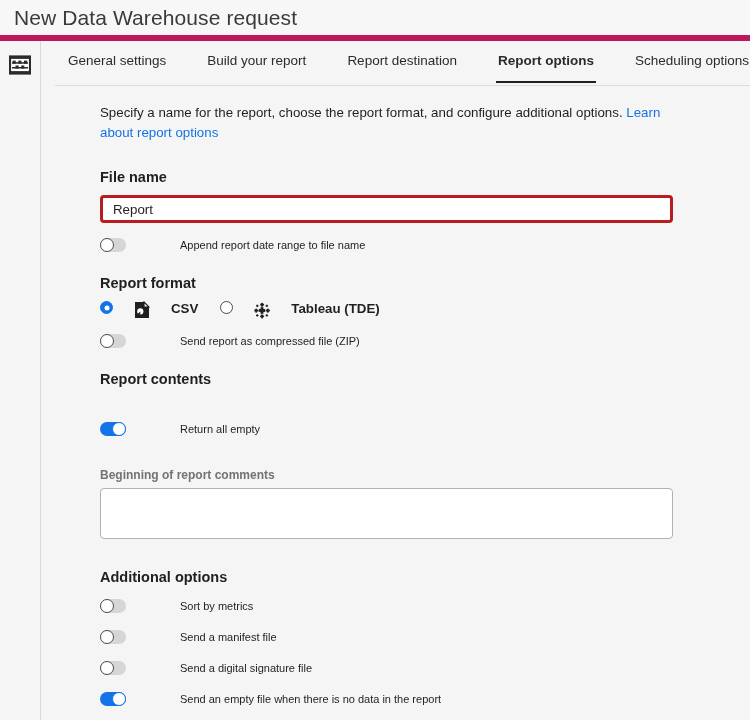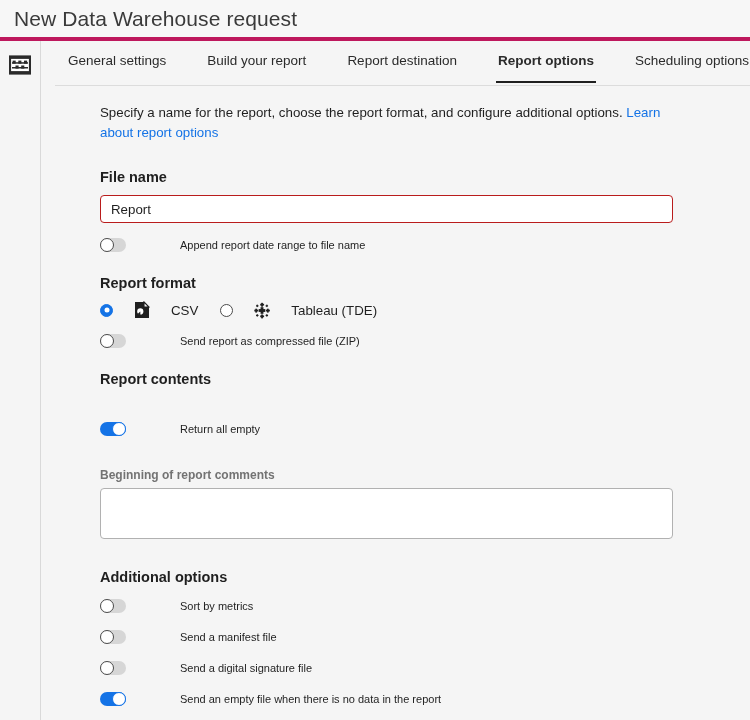--- a/index.html
+++ b/index.html
@@ -15,21 +15,21 @@
     -webkit-font-smoothing: antialiased;
   }
 
   
   .app-header {
     height: 41px;
     background: #f7f7f7;
     display: flex;
     align-items: center;
     padding: 0 0 0 14px;
-    border-bottom: 4px solid #be185d;
+    border-bottom: 6px solid #be185d;
   }
   .app-title {
     font-size: 21px;
     font-weight: 300;
     color: #3a3a3a;
     letter-spacing: 0.1px;
     line-height: 1;
   }
 
   
@@ -116,21 +116,21 @@
     font-size: 14.5px;
     font-weight: 700;
     color: #1f1f1f;
     margin: 0 0 10px 0;
   }
 
   .textfield {
     width: 573px;
     height: 28px;
     background: #ffffff;
-    border: 1px solid #b91c1c;
+    border: 3px solid #b91c1c;
     border-radius: 4px;
     font-family: "Liberation Sans", sans-serif;
     font-size: 13.3px;
     color: #1f1f1f;
     padding: 0 10px;
     outline: none;
   }
   .textarea {
     width: 573px;
     height: 51px;
@@ -187,24 +187,24 @@
   }
 
   
   .radio-group {
     display: flex;
     align-items: center;
     gap: 0;
   }
   .radio-item {
     display: flex;
-    align-items: center;
     gap: 20px;
     cursor: pointer;
     margin-right: 22px;
+    font-weight: bold;
   }
   .radio {
     width: 13px; height: 13px;
     border-radius: 50%;
     border: 1.6px solid #4b4b4b;
     background: #ffffff;
     position: relative;
     flex: 0 0 13px;
   }
   .radio.checked {

